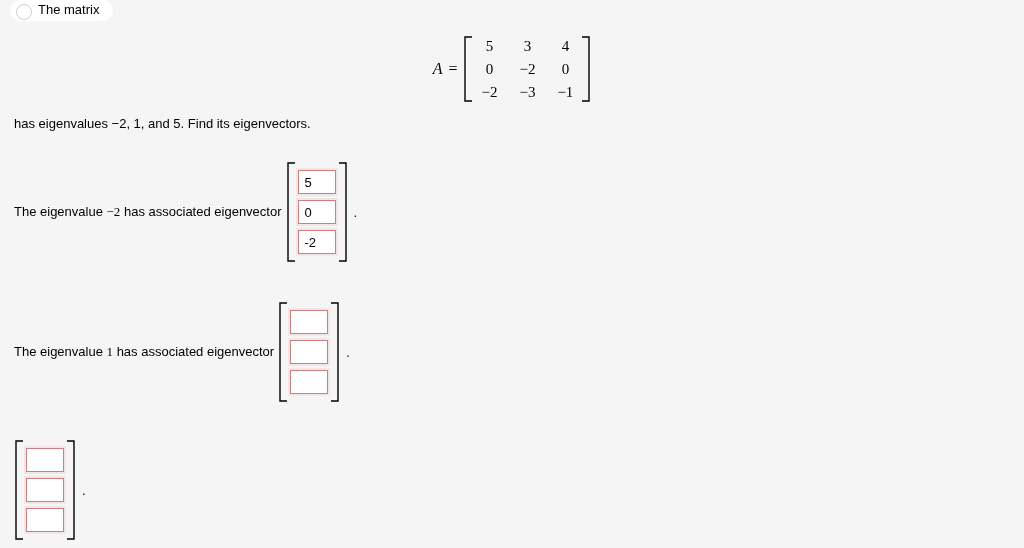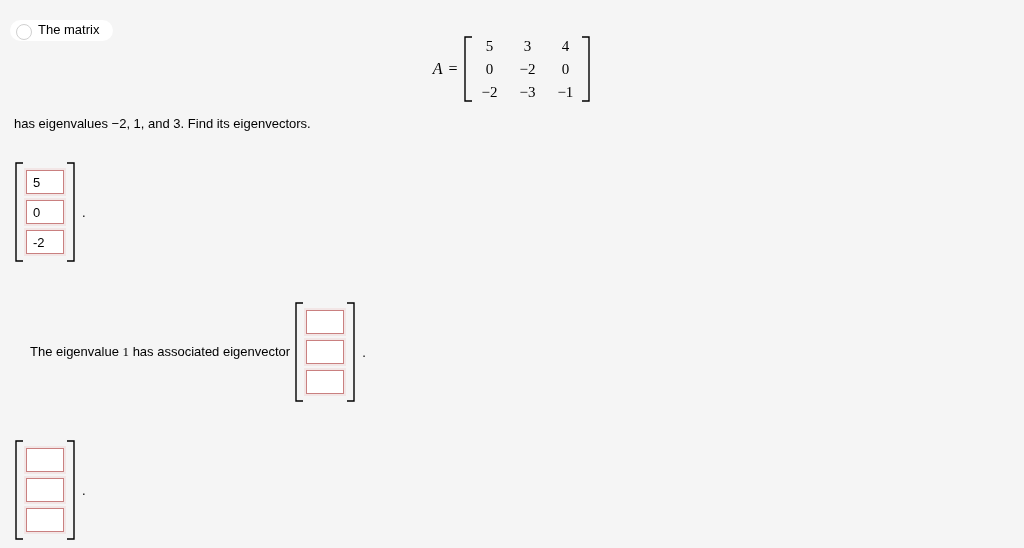--- a/index.html
+++ b/index.html
@@ -14,21 +14,21 @@
     width: 1024px;
     height: 548px;
     position: relative;
     background: #f5f5f5;
     box-sizing: border-box;
     overflow: hidden;
   }
   .intro-chip {
     position: absolute;
     left: 10px;
-    top: 20px;
+    top: 0;
     background: #fff;
     border-radius: 16px;
     padding: 2px 14px 4px 28px;
     text-align: right;
   }
   .intro-chip .halo {
     position: absolute;
     left: 6px;
     top: 4px;
     width: 14px;
@@ -113,21 +113,21 @@
     outline: none;
     background: #fff;
     color: #000;
     box-shadow: 0 0 0 2px rgba(220,120,120,0.12);
   }
   .period {
     font-family: Arial, Helvetica, sans-serif;
     margin-left: 6px;
   }
   .row1 { top: 162px; }
-  .row2 { top: 302px; margin-left: 16px; }
+  .row2 { top: 302px; }
   .row3 { top: 440px; }
 </style>
 </head>
 <body>
 <div class="page">
 
   <div class="intro-chip">
     <span class="halo"></span>
     <span>The matrix</span>
   </div>
@@ -151,23 +151,26 @@
       <span>−3</span>
       <span>−1</span>
     </span>
     <span class="big-bracket">
       <svg width="10" height="66" viewBox="0 0 10 66">
           <path d="M1 1 H8 V65 H1" fill="none" stroke="#000" stroke-width="1.4"></path>
         </svg>
     </span>
   </div>
 
-  <div class="instr">has eigenvalues −2, 1, and 3. Find its eigenvectors.</div>
+  <div class="instr">has eigenvalues −2, 1, and 5. Find its eigenvectors.</div>
 
   <div class="row row1">
+    <span class="row-label">
+      <span>The eigenvalue </span><span class="num">−2</span><span> has associated eigenvector</span>
+    </span>
     <span class="vec">
       <span class="big-bracket">
         <svg width="10" height="100" viewBox="0 0 10 100">
             <path d="M9 1 H2 V99 H9" fill="none" stroke="#000" stroke-width="1.4"></path>
           </svg>
       </span>
       <span class="cells">
         <input type="text" value="5" style="">
         <input type="text" value="0" style="">
         <input type="text" value="-2" style="">

